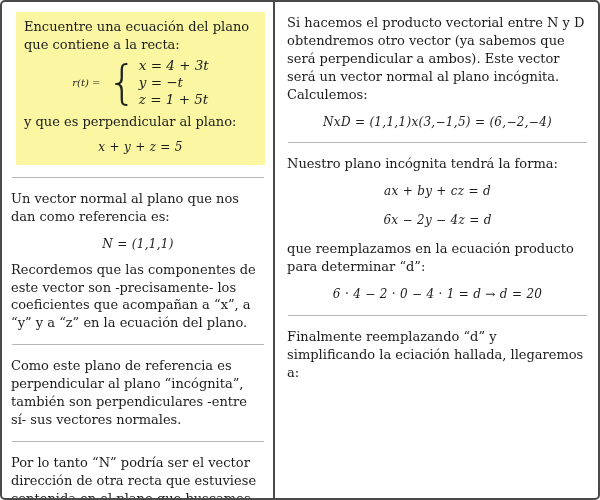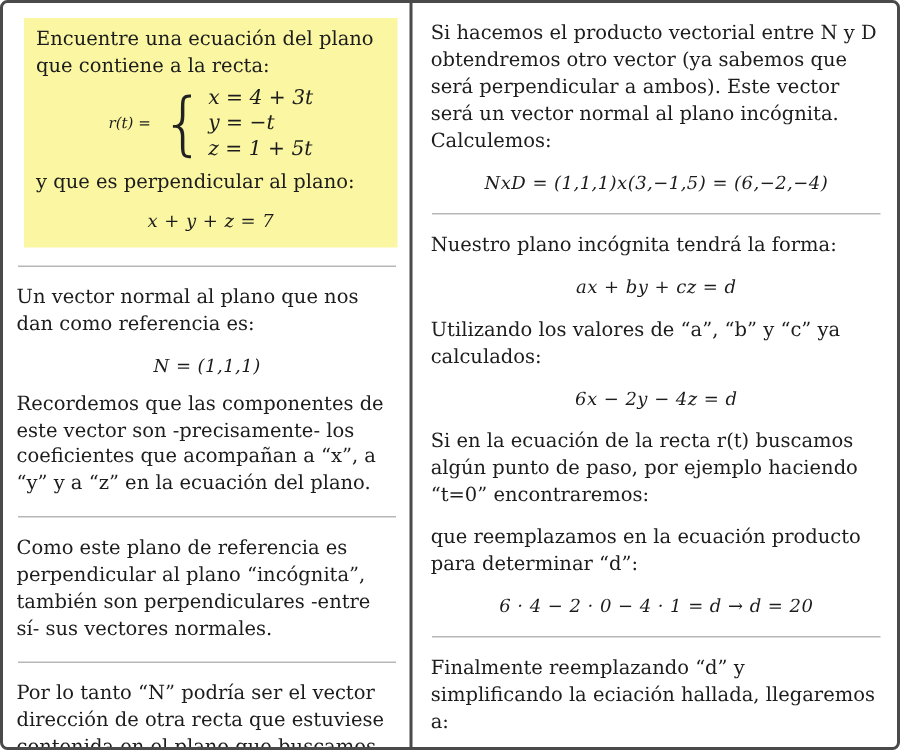--- a/index.html
+++ b/index.html
@@ -80,21 +80,21 @@
       <div class="system">
         <span class="prefix">r(t) =</span>
         <span class="brace">{</span>
         <span class="sys-lines">
           <div>x = 4 + 3t</div>
           <div>y = −t</div>
           <div>z = 1 + 5t</div>
         </span>
       </div>
       <p class="para">y que es perpendicular al plano:</p>
-      <div class="eq">x + y + z = 7</div>
+      <div class="eq">x + y + z = 5</div>
     </div>
 
     <hr class="divider">
 
     <p class="para">Un vector normal al plano que nos dan como referencia es:</p>
     <div class="eq tight">N = (1,1,1)</div>
 
     <p class="para">Recordemos que las componentes de este vector son -precisamente- los coeficientes que acompañan a “x”, a “y” y a “z” en la ecuación del plano.</p>
 
     <hr class="divider">
@@ -110,24 +110,22 @@
   <div class="col col-right">
 
     <p class="para">Si hacemos el producto vectorial entre N y D obtendremos otro vector (ya sabemos que será perpendicular a ambos). Este vector será un vector normal al plano incógnita. Calculemos:</p>
     <div class="eq">NxD = (1,1,1)x(3,−1,5) = (6,−2,−4)</div>
 
     <hr class="divider">
 
     <p class="para">Nuestro plano incógnita tendrá la forma:</p>
     <div class="eq">ax + by + cz = d</div>
 
-    <p class="para">Utilizando los valores de “a”, “b” y “c” ya calculados:</p>
     <div class="eq">6x − 2y − 4z = d</div>
 
-    <p class="para">Si en la ecuación de la recta r(t) buscamos algún punto de paso, por ejemplo haciendo “t=0” encontraremos:</p>
 
     <p class="para">que reemplazamos en la ecuación producto para determinar “d”:</p>
     <div class="eq">6 · 4 − 2 · 0 − 4 · 1 = d → d = 20</div>
 
     <hr class="divider">
 
     <p class="para">Finalmente reemplazando “d” y simplificando la eciación hallada, llegaremos a:</p>
 
   </div>
 </div>

